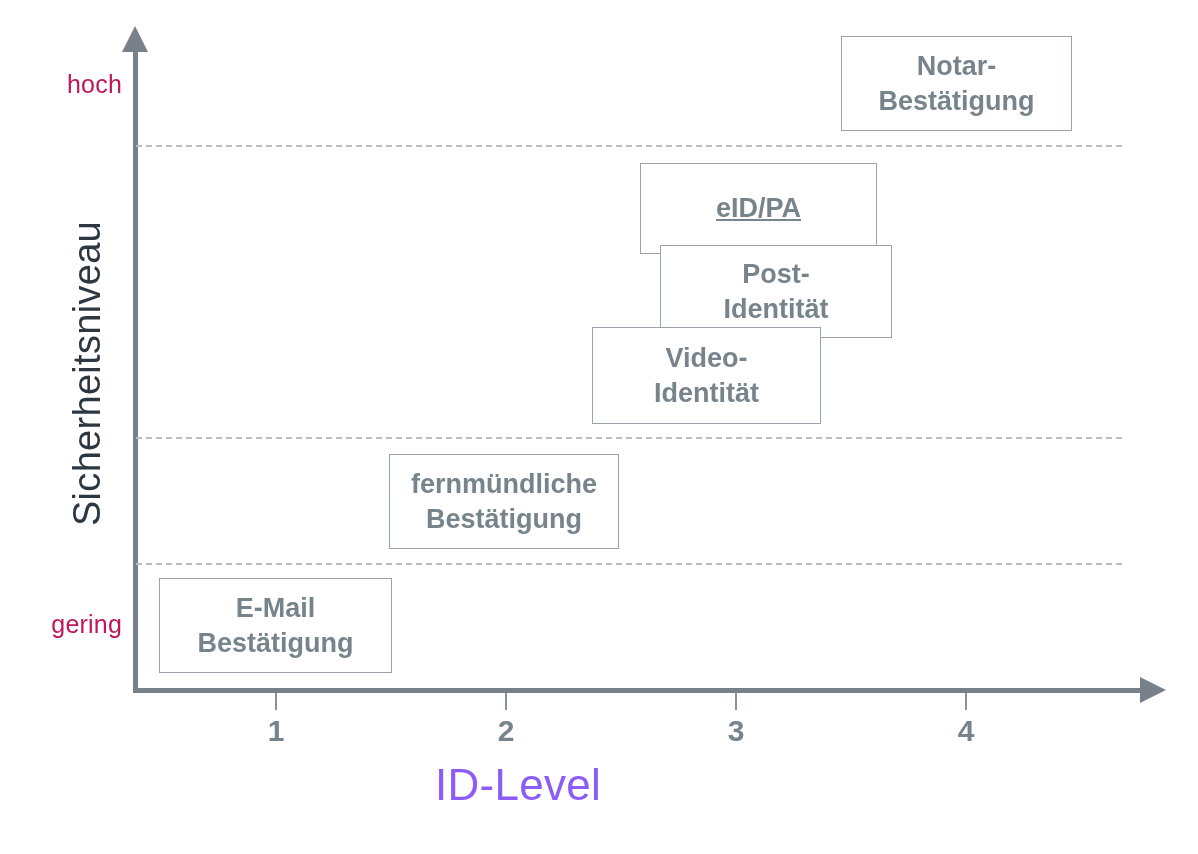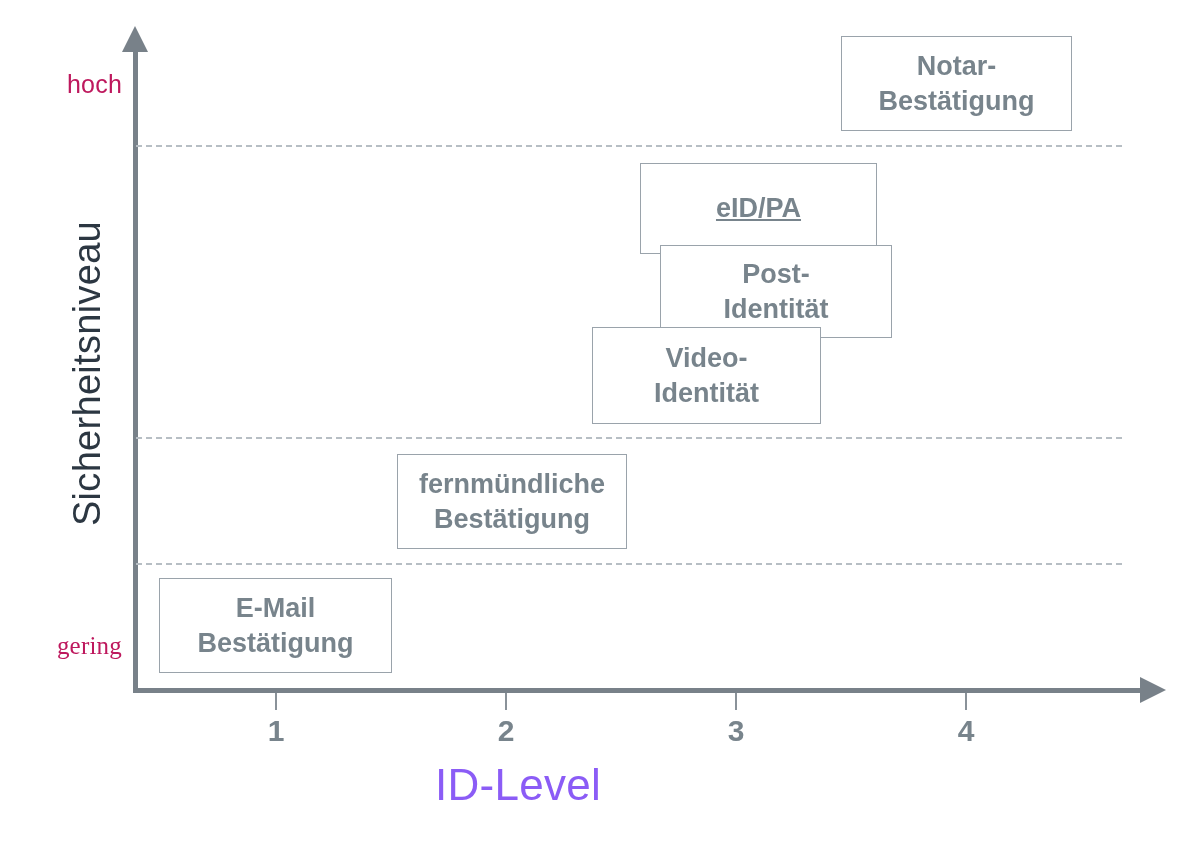--- a/index.html
+++ b/index.html
@@ -113,21 +113,21 @@
   <div class="arrow" id="y-axis-arrow"></div>
 
   <div class="axis-line" id="x-axis-line"></div>
   <div class="arrow" id="x-axis-arrow"></div>
 
   <div class="gridline" style="top:145px;"></div>
   <div class="gridline" style="top:437px;"></div>
   <div class="gridline" style="top:563px;"></div>
 
   <div class="y-label" style="top:70px;">hoch</div>
-  <div class="y-label" style="top:632px;font-family:Liberation Serif, serif;">gering</div>
+  <div class="y-label" style="top:610px;">gering</div>
 
   <div id="y-axis-title">Sicherheitsniveau</div>
 
   <div class="tick-mark" style="left:275px;"></div>
   <div class="tick-label" style="left:276px;">1</div>
 
   <div class="tick-mark" style="left:505px;"></div>
   <div class="tick-label" style="left:506px;">2</div>
 
   <div class="tick-mark" style="left:735px;"></div>
@@ -142,19 +142,19 @@
 Bestätigung</div>
 
   <div class="node-box" style="left:640px;top:163px;width:237px;height:91px;text-decoration:underline;">eID/PA</div>
 
   <div class="node-box" style="left:616px;top:245px;width:232px;height:93px;margin-left:44px;">Post-
 Identität</div>
 
   <div class="node-box" style="left:592px;top:327px;width:229px;height:97px;">Video-
 Identität</div>
 
-  <div class="node-box" style="left:389px;top:454px;width:230px;height:95px;margin-left:8px;">fernmündliche
+  <div class="node-box" style="left:389px;top:454px;width:230px;height:95px;">fernmündliche
 Bestätigung</div>
 
   <div class="node-box" style="left:159px;top:578px;width:233px;height:95px;">E-Mail
 Bestätigung</div>
 
 </div>
 
 </body></html>

